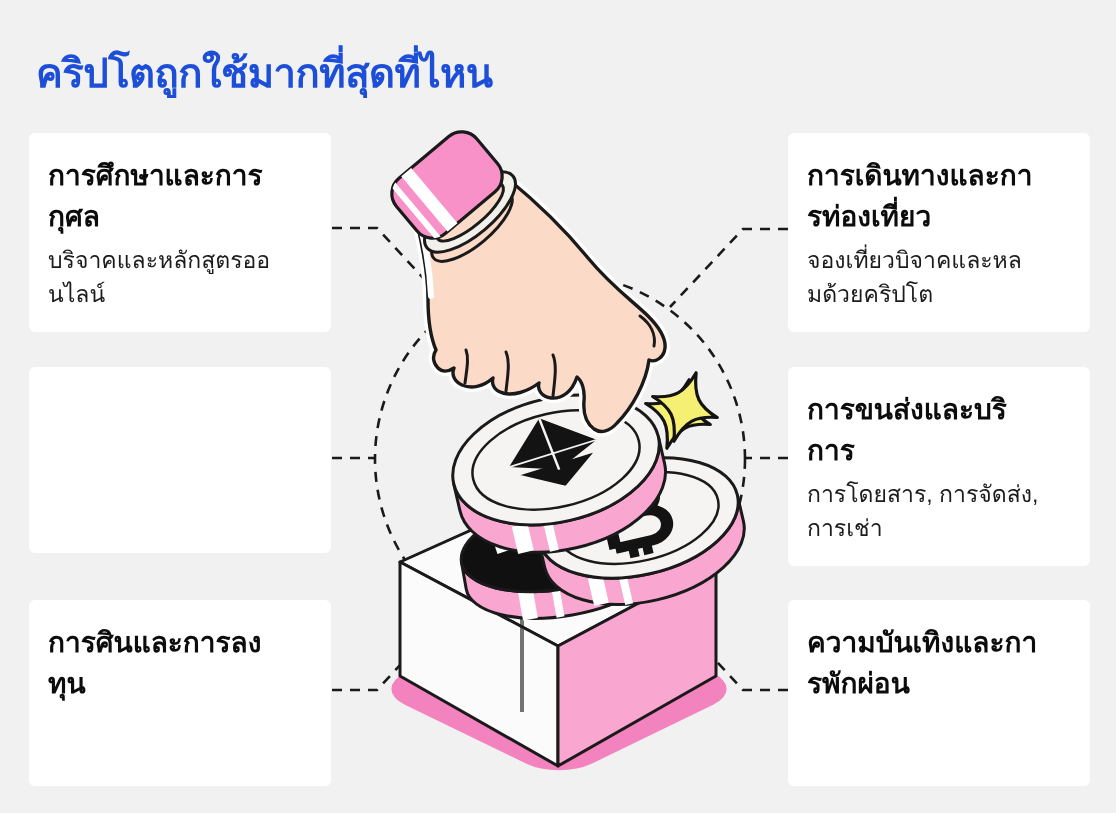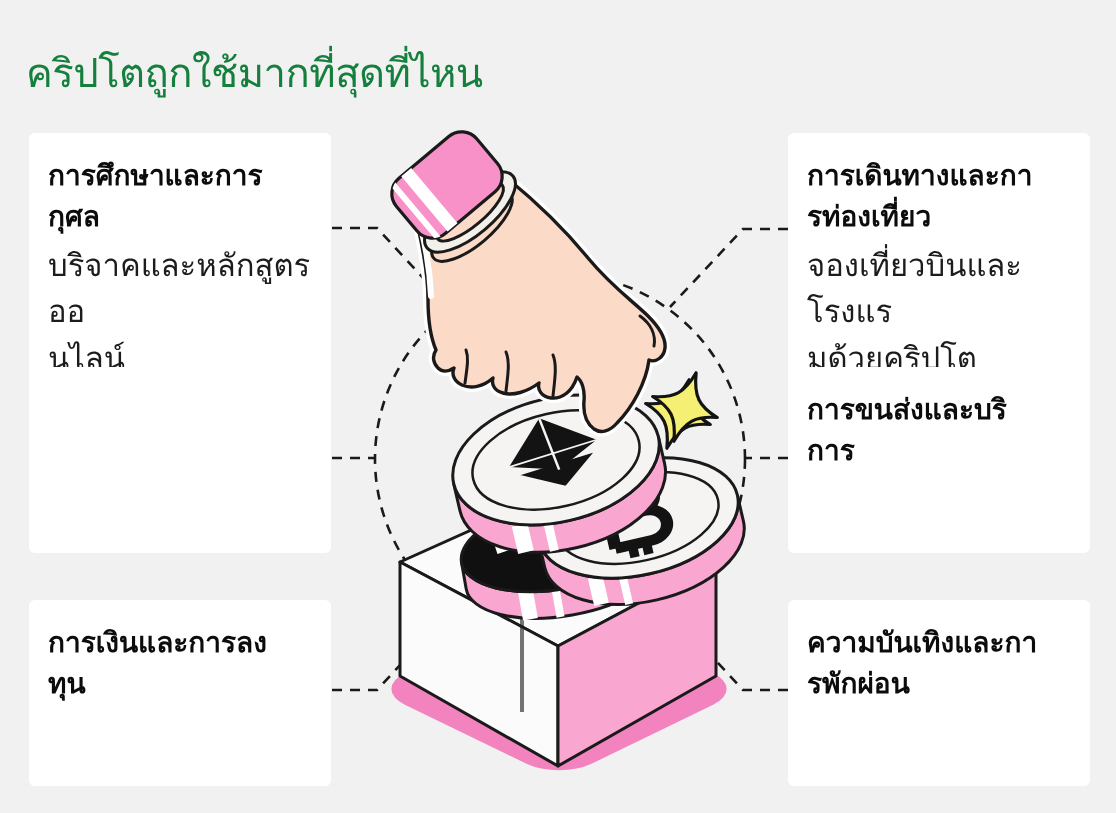--- a/index.html
+++ b/index.html
@@ -3,40 +3,40 @@
 <meta charset="utf-8">
 <style>
   html,body{margin:0;padding:0;}
   body{
     width:1116px;height:813px;position:relative;overflow:hidden;
     background:#F2F1F1;
     font-family:"Liberation Sans","DejaVu Sans",sans-serif;
     color:#111;
   }
   .page-title{
-    position:absolute;left:26px;top:22px;z-index:2;
-    font-size:40px;font-weight:400;letter-spacing:-0.5px;color:#15803d;
+    position:absolute;left:36px;top:22px;z-index:2;
+    font-size:40px;font-weight:700;letter-spacing:-0.5px;color:#1d4ed8;
     line-height:1.2;white-space:pre-line;
   }
   .illustration{position:absolute;left:0;top:0;z-index:1;}
   .card{
     position:absolute;width:302px;min-height:186px;box-sizing:border-box;
     background:#FFFFFF;border-radius:6px;padding:23px 20px 20px 19px;z-index:3;
   }
   .card.col-left{left:29px;}
   .card.col-right{left:788px;}
   .card.row-0{top:133px;}
   .card.row-1{top:367px;}
   .card.row-2{top:600px;}
   .card-title{
     font-size:28px;font-weight:800;line-height:1.46;color:#0c0c0c;
     white-space:pre-line;margin:0;
   }
   .card-body{
-    font-size:31px;font-weight:400;line-height:1.5;color:#1c1c1c;
+    font-size:23px;font-weight:400;line-height:1.5;color:#1c1c1c;
     white-space:pre-line;margin:5px 0 0 0;
   }
 </style>
 </head>
 <body>
 
 <h1 class="page-title">คริปโตถูกใช้มากที่สุดที่ไหน</h1>
 
 <svg class="illustration" width="1116" height="813" viewBox="0 0 1116 813" aria-hidden="true">
   <defs>
@@ -177,29 +177,31 @@
 
 <div class="card col-left row-0">
   <div class="card-title">การศึกษาและการ
 กุศล</div>
   <div class="card-body">บริจาคและหลักสูตรออ
 นไลน์</div>
 </div>
 <div class="card col-left row-1">
 </div>
 <div class="card col-left row-2">
-  <div class="card-title">การเงินและการลง
+  <div class="card-title">การศินและการลง
 ทุน</div>
 </div>
 <div class="card col-right row-0">
   <div class="card-title">การเดินทางและกา
 รท่องเที่ยว</div>
-  <div class="card-body">จองเที่ยวบินและโรงแร
+  <div class="card-body">จองเที่ยวบิจาคและหล
 มด้วยคริปโต</div>
 </div>
 <div class="card col-right row-1">
   <div class="card-title">การขนส่งและบริ
 การ</div>
+  <div class="card-body">การโดยสาร, การจัดส่ง,
+การเช่า</div>
 </div>
 <div class="card col-right row-2">
   <div class="card-title">ความบันเทิงและกา
 รพักผ่อน</div>
 </div>
 
 </body></html>

